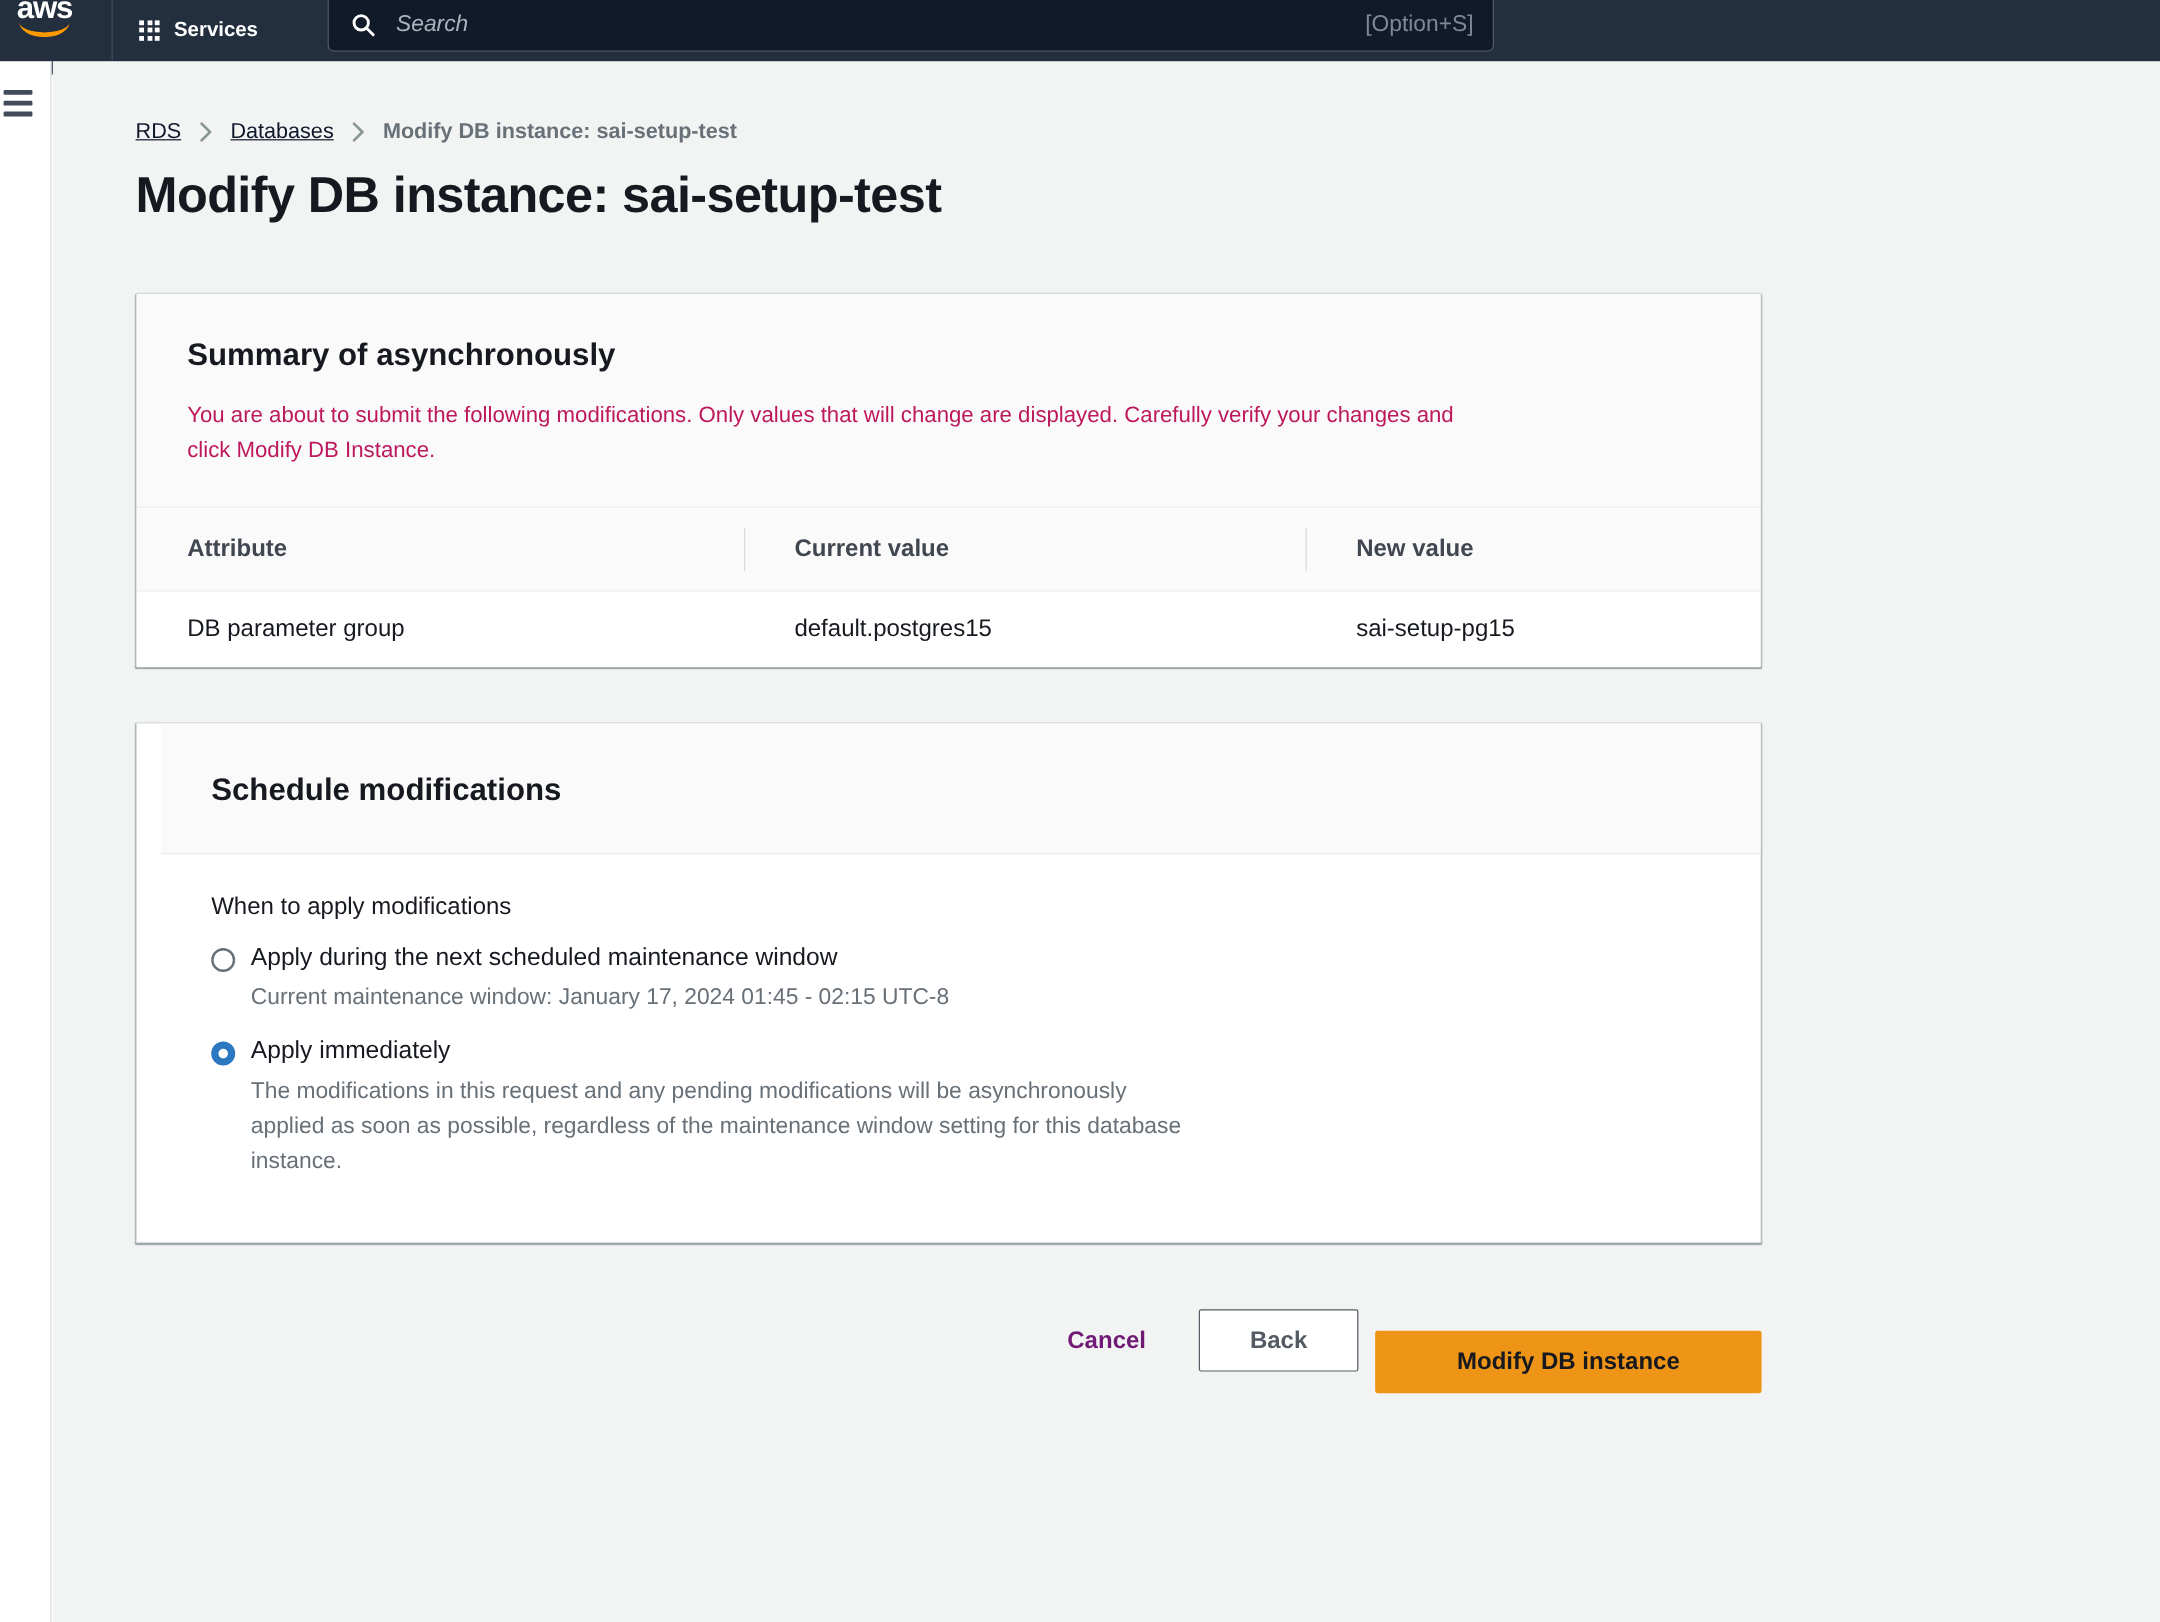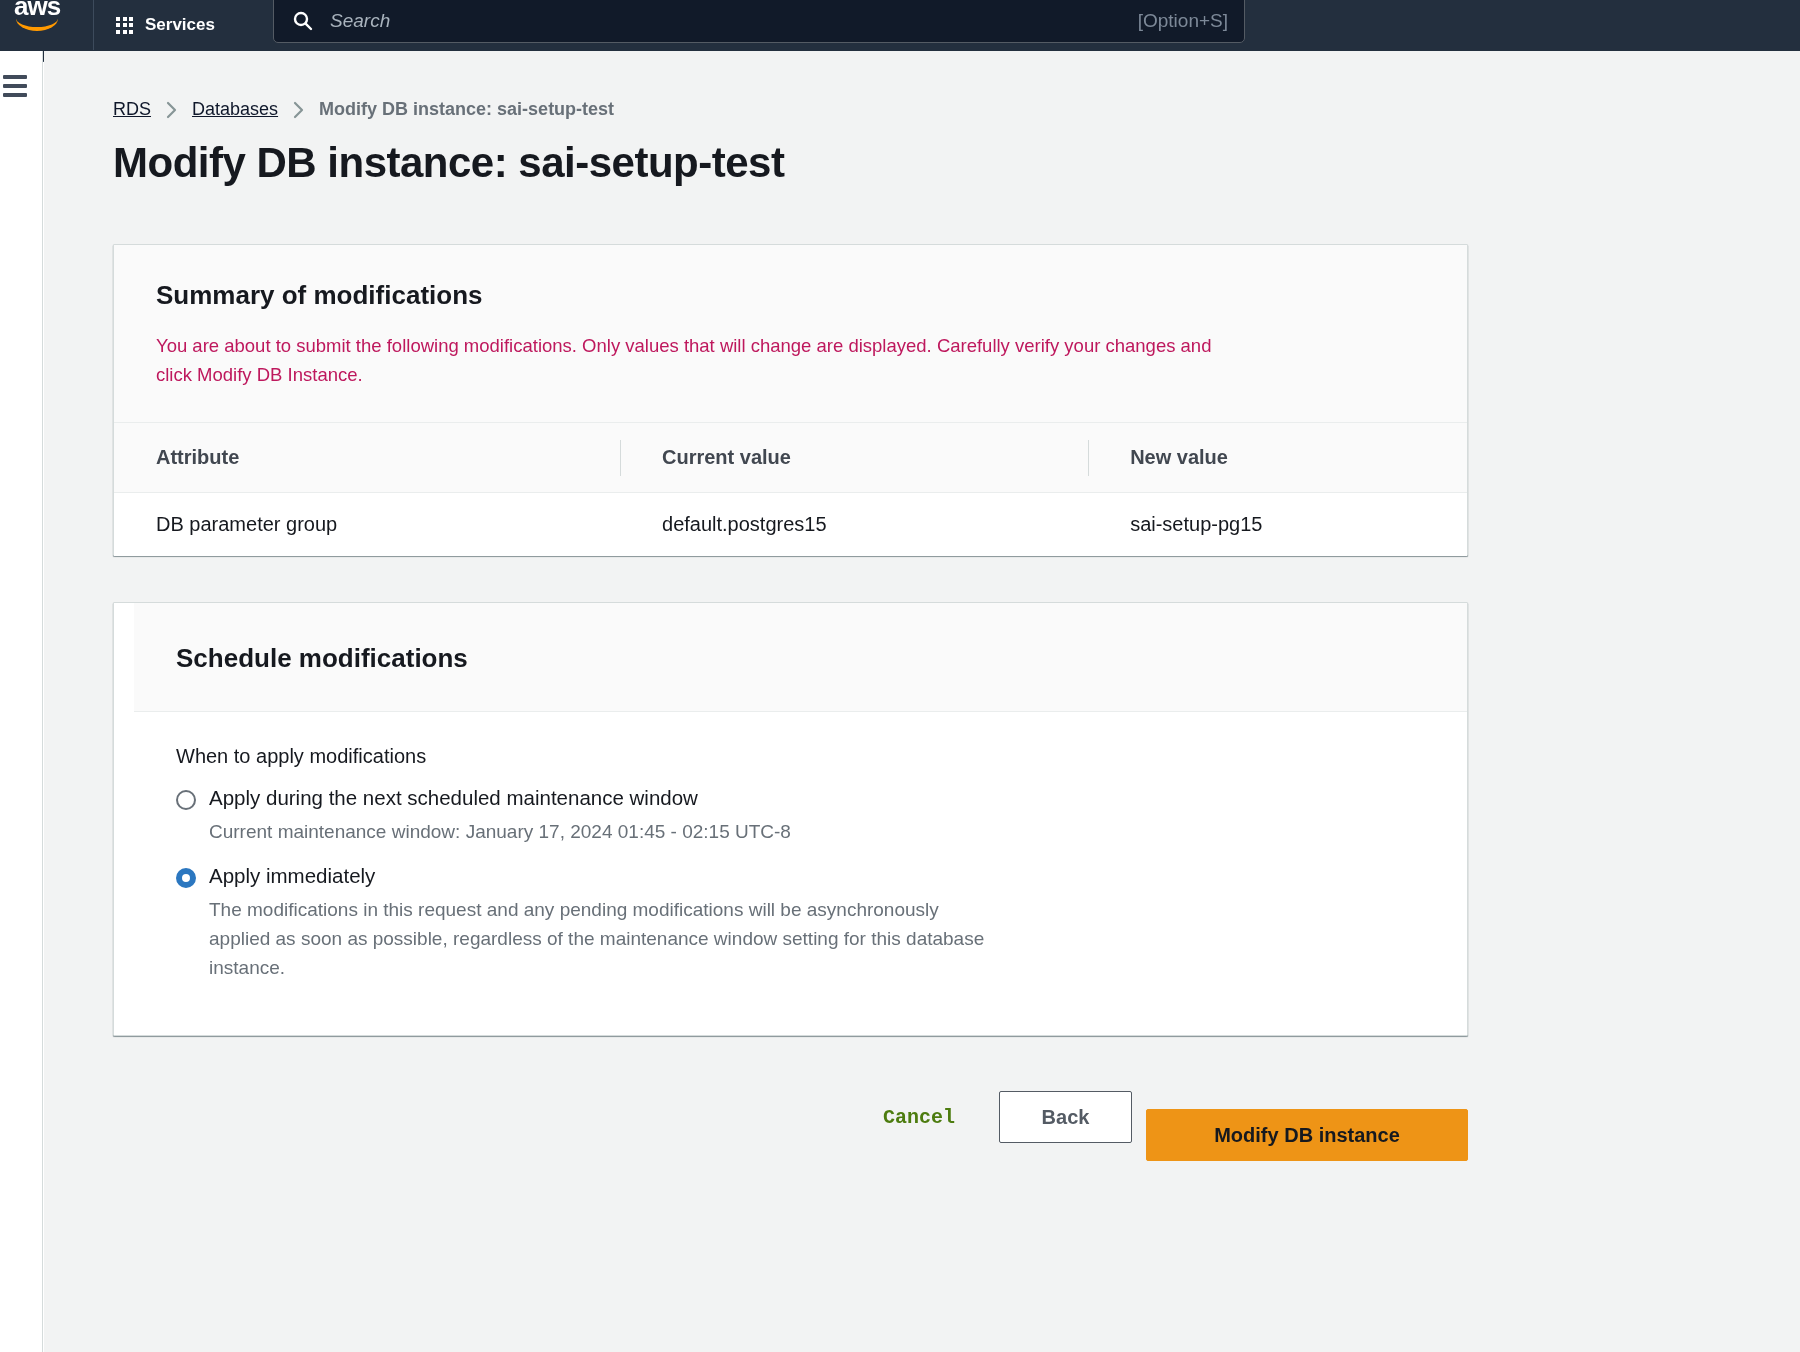--- a/index.html
+++ b/index.html
@@ -61,21 +61,21 @@
   .group-label { font-size:20px; color:#16191f; }
   .radio-option { display:flex; align-items:flex-end; gap:13px; margin-top:18px; cursor:pointer; }
   .radio-circle { width:20px; height:20px; border-radius:50%; background:#fff; border:2px solid #687078; flex:0 0 auto; }
   .radio-circle.checked { border:6px solid #2b77c0; }
   .radio-label { font-size:20.5px; color:#16191f; }
   .radio-helper { margin:7px 0 0 33px; font-size:19px; line-height:29px; color:#687078; white-space:pre-line; }
 
   
   .actions { position:absolute; left:69px; top:1022px; width:1355px; display:flex; justify-content:flex-end; align-items:center; }
   .btn { height:52px; display:flex; align-items:center; justify-content:center; font-size:20px; font-weight:700; cursor:pointer; border-radius:2px; }
-  .btn-link { color:#4d7c0f; background:transparent; border:none; padding:0 28px; margin-right:16px;font-family:Liberation Mono, monospace; }
+  .btn-link { color:#701a75; background:transparent; border:none; padding:0 28px; margin-right:16px; }
   .btn-normal { color:#545b64; background:#fff; border:1px solid #545b64; width:133px; margin-right:14px; }
   .btn-primary { color:#16191f; background:#ee9416; border:1px solid #ee9416; width:322px;margin-top:36px; }
 </style>
 </head>
 <body>
 
 <div id="app">
 
   <div class="navbar">
     <div class="aws-logo">
@@ -126,21 +126,21 @@
       <svg class="crumb-chevron" viewBox="0 0 11 18">
           <polyline points="2,2 9,9 2,16" fill="none" stroke="#879596" stroke-width="2.2" stroke-linecap="round" stroke-linejoin="round"></polyline>
         </svg>
       <span class="crumb-current">Modify DB instance: sai-setup-test</span>
     </div>
 
     <h1 class="page-title">Modify DB instance: sai-setup-test</h1>
 
     <div class="card card-summary">
       <div class="card-header">
-        <div class="card-title">Summary of modifications</div>
+        <div class="card-title">Summary of asynchronously</div>
         <div class="card-desc">You are about to submit the following modifications. Only values that will change are displayed. Carefully verify your changes and
 click Modify DB Instance.</div>
       </div>
       <div class="tbl-header">
         <div class="cell">Attribute</div>
         <div class="cell">Current value</div>
         <div class="cell">New value</div>
       </div>
       <div class="tbl-row">
         <div class="cell">DB parameter group</div>

